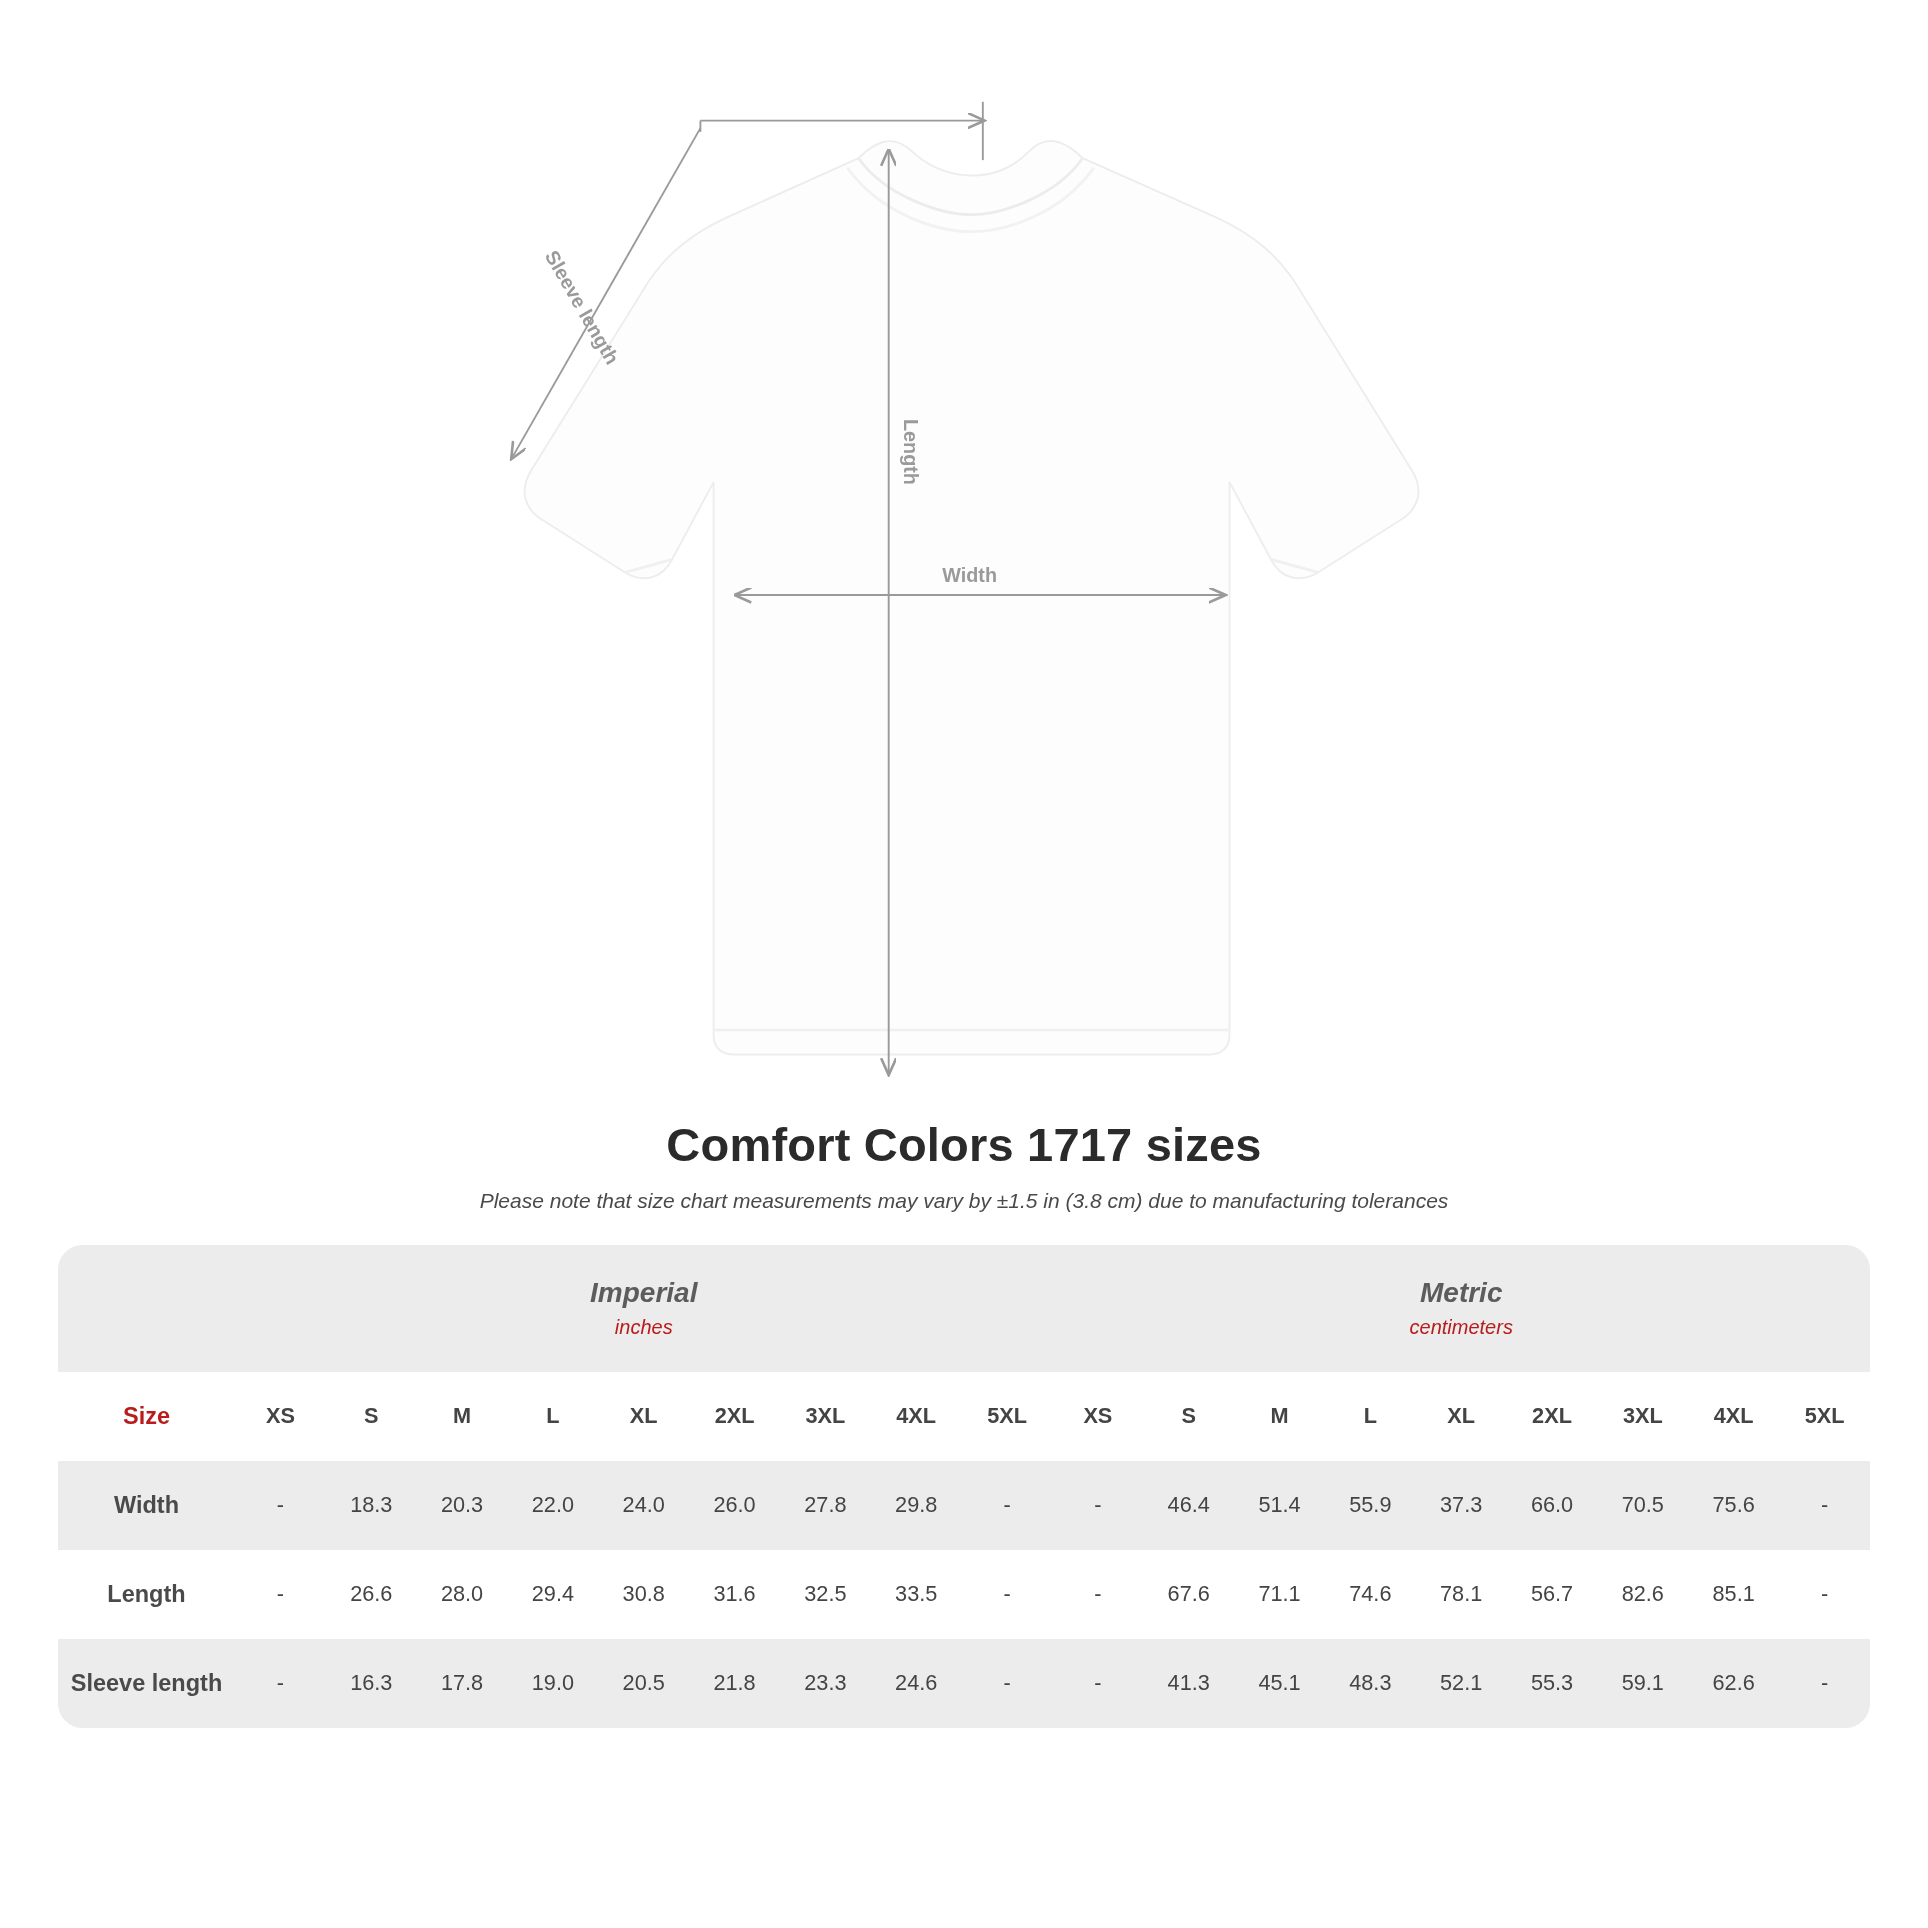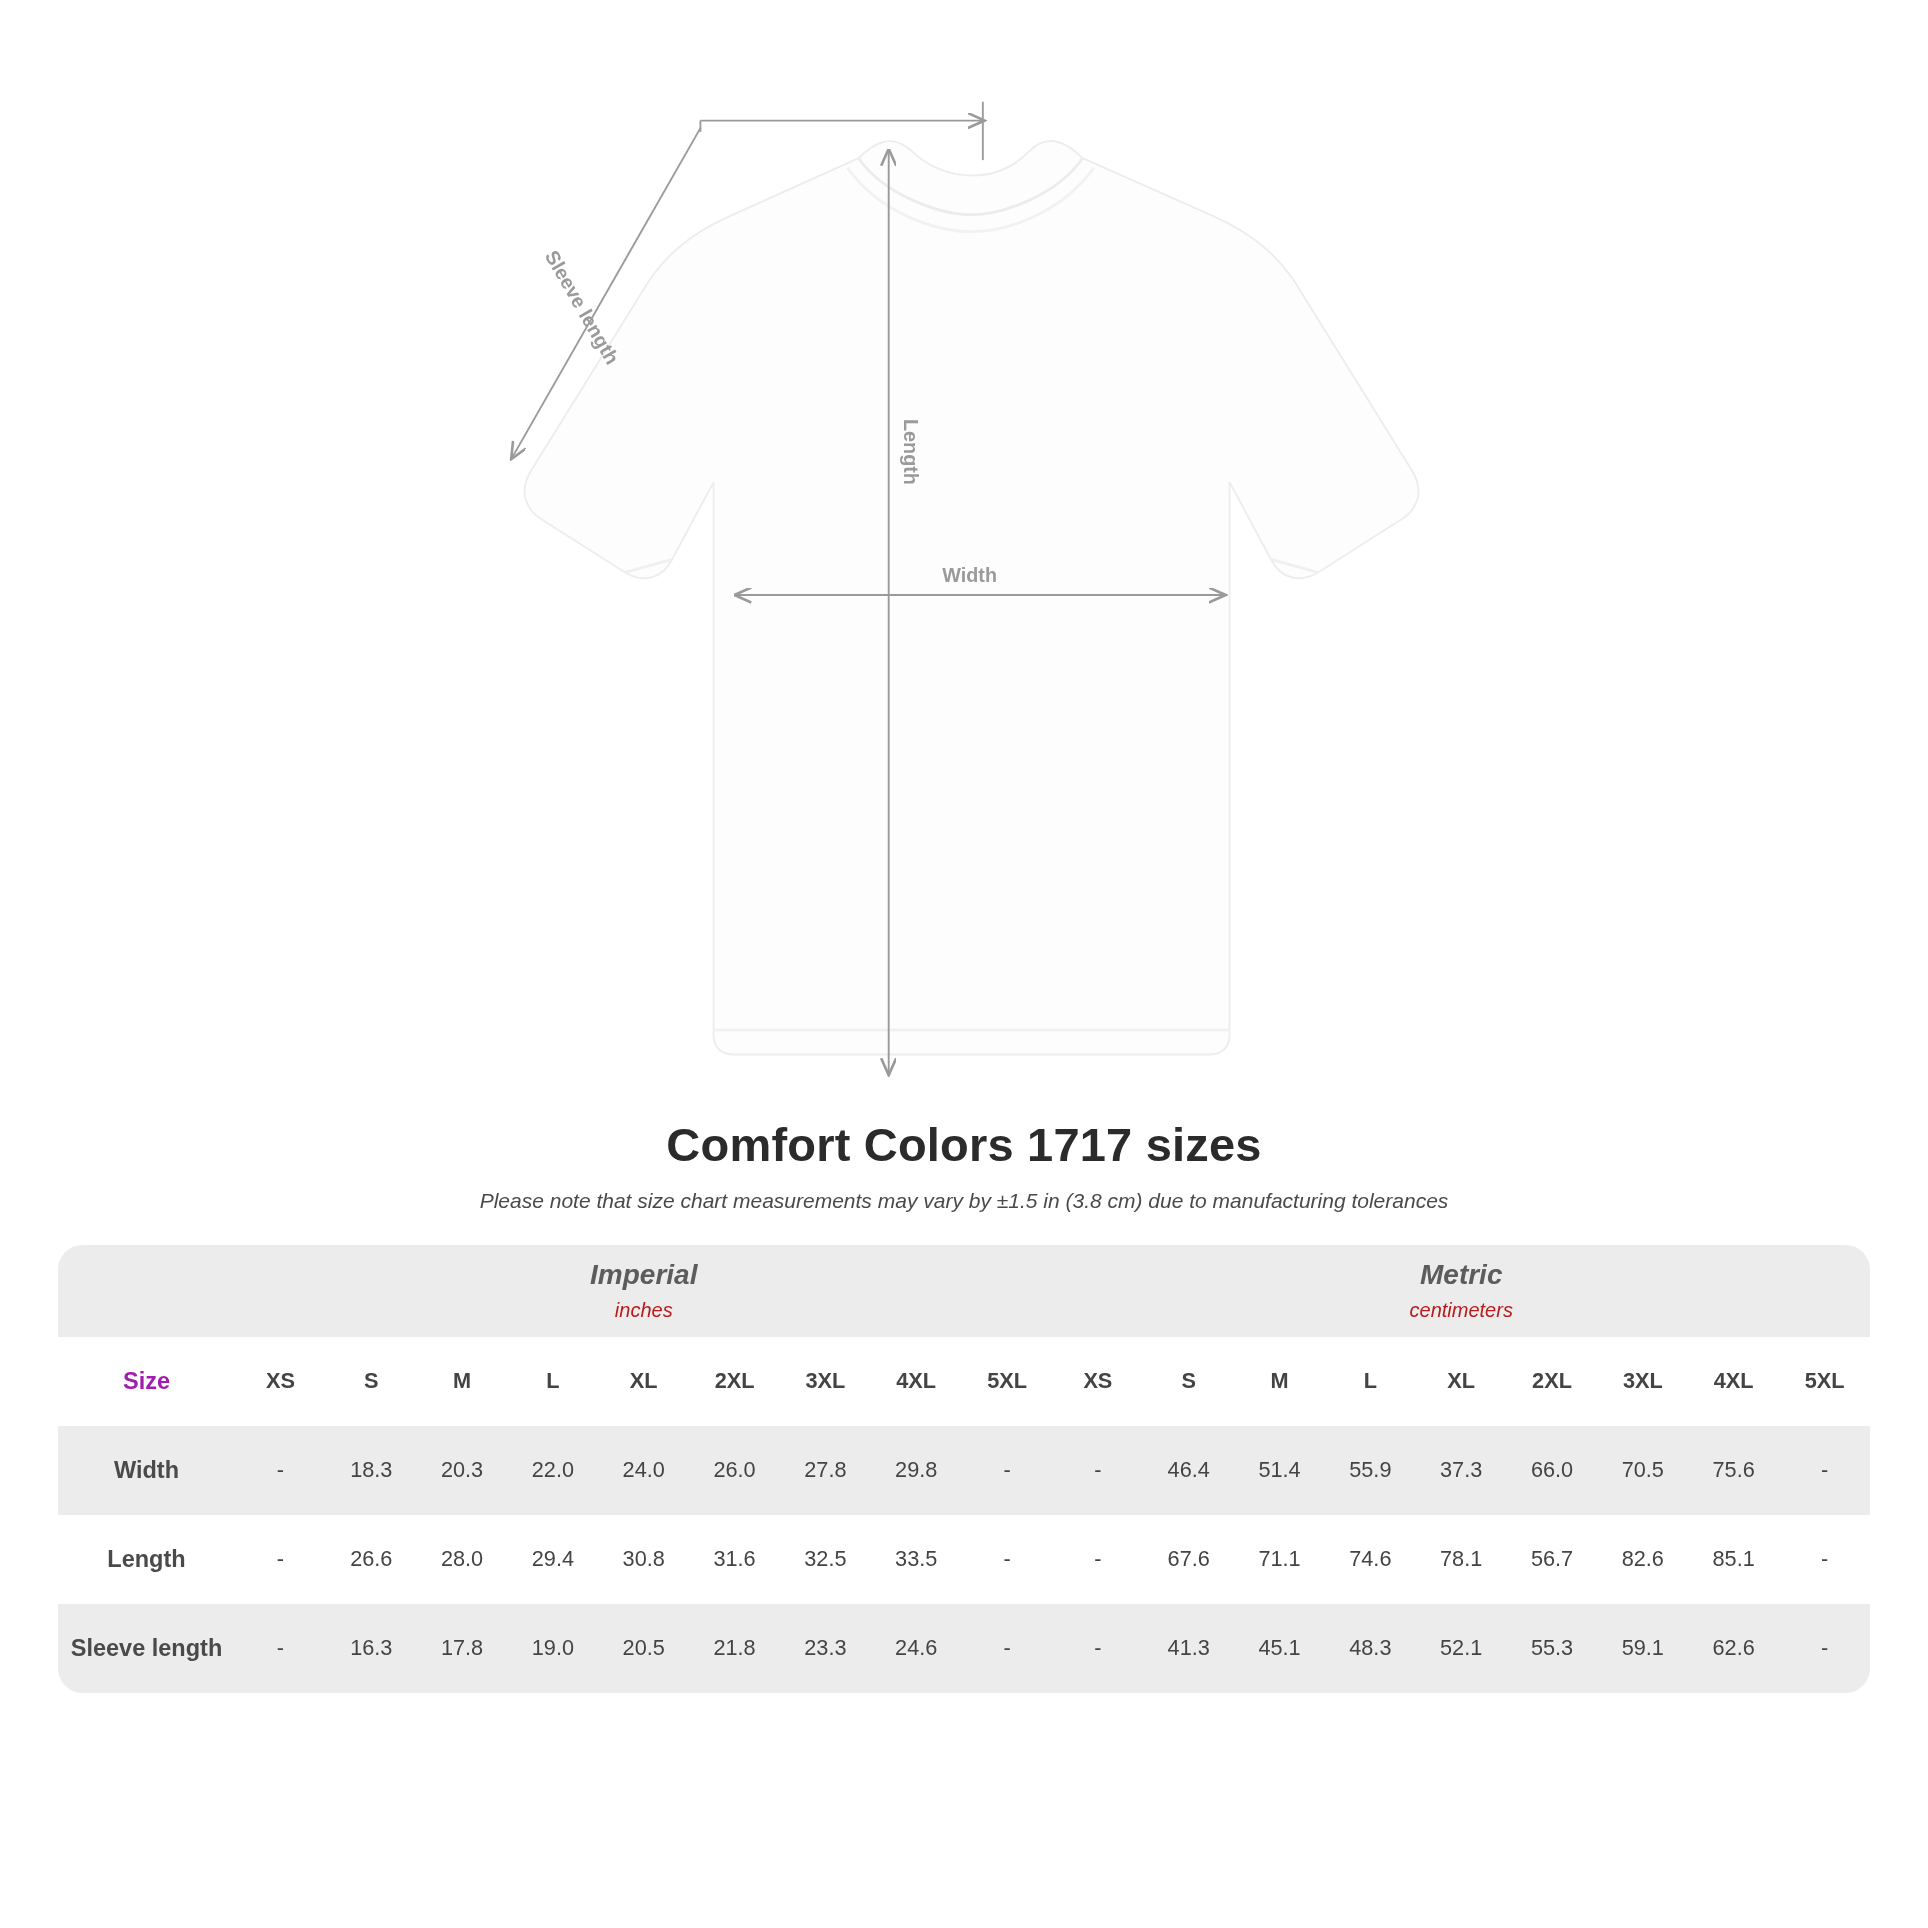--- a/index.html
+++ b/index.html
@@ -66,21 +66,21 @@
   table.size-table td, table.size-table th {
     text-align: center;
     vertical-align: middle;
     font-size: 21.7px;
     color: #444444;
     border: none;
   }
   
   .unit-row td {
     background: #ececec;
-    height: 92px;
+    height: 127px;
     padding: 0;
     margin-top: 32px;
   }
   .unit-name {
     font-size: 28px;
     font-style: italic;
     font-weight: bold;
     color: #5c5c5c;
   }
   .unit-sub {
@@ -97,21 +97,21 @@
   .size-row td {
     background: #ffffff;
     height: 87px;
     font-weight: bold;
     font-size: 22.6px;
     color: #4a4a4a;
   }
   .size-row td.rowlabel {
     font-weight: bold;
     font-size: 23.5px;
-    color: #a21caf;
+    color: #b91c1c;
   }
 
   .data-row td {
     height: 87px;
   }
   .data-row.alt td {
     background: #ececec;
   }
   .data-row.plain td {
     background: #ffffff;

